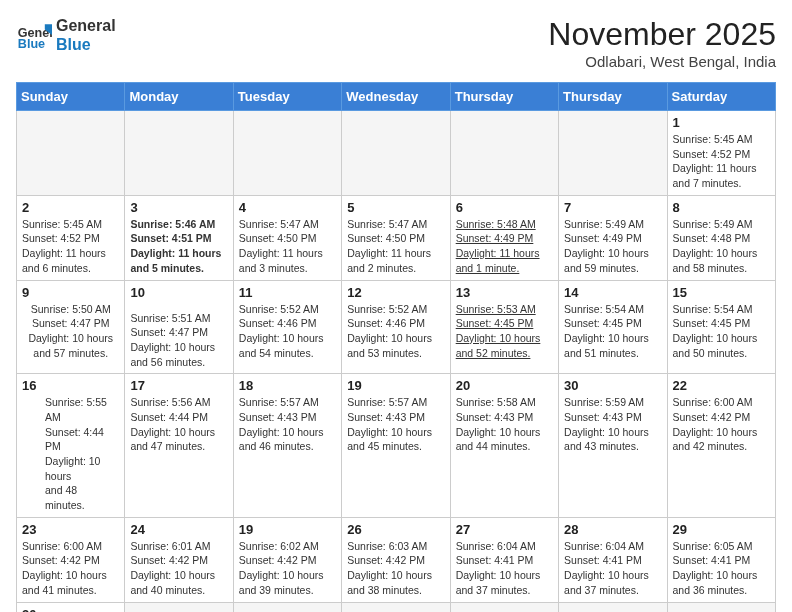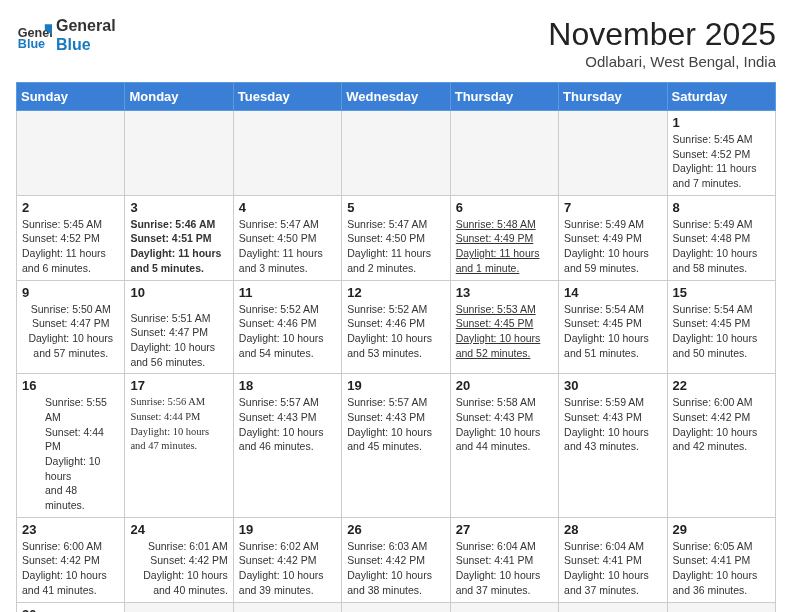--- a/index.html
+++ b/index.html
@@ -234,21 +234,21 @@
       <tr>
         <td>
           <span class="day-number">16</span>
           <div class="day-info" style="white-space: pre-line; margin-left: 23px;">Sunrise: 5:55 AM
 Sunset: 4:44 PM
 Daylight: 10 hours
 and 48 minutes.</div>
         </td>
         <td>
           <span class="day-number">17</span>
-          <div class="day-info" style="white-space: pre-line; font-family: Liberation Serif, serif;">Sunrise: 5:56 AM
+          <div class="day-info" style="white-space: pre-line;">Sunrise: 5:56 AM
 Sunset: 4:44 PM
 Daylight: 10 hours
 and 47 minutes.</div>
         </td>
         <td>
           <span class="day-number">18</span>
           <div class="day-info" style="white-space: pre-line;">Sunrise: 5:57 AM
 Sunset: 4:43 PM
 Daylight: 10 hours
 and 46 minutes.</div>
@@ -285,21 +285,21 @@
       <tr>
         <td>
           <span class="day-number">23</span>
           <div class="day-info" style="white-space: pre-line;">Sunrise: 6:00 AM
 Sunset: 4:42 PM
 Daylight: 10 hours
 and 41 minutes.</div>
         </td>
         <td>
           <span class="day-number">24</span>
-          <div class="day-info" style="white-space: pre-line; text-align: right;">Sunrise: 6:01 AM
+          <div class="day-info" style="white-space: pre-line;">Sunrise: 6:01 AM
 Sunset: 4:42 PM
 Daylight: 10 hours
 and 40 minutes.</div>
         </td>
         <td>
           <span class="day-number">19</span>
           <div class="day-info" style="white-space: pre-line;">Sunrise: 6:02 AM
 Sunset: 4:42 PM
 Daylight: 10 hours
 and 39 minutes.</div>

